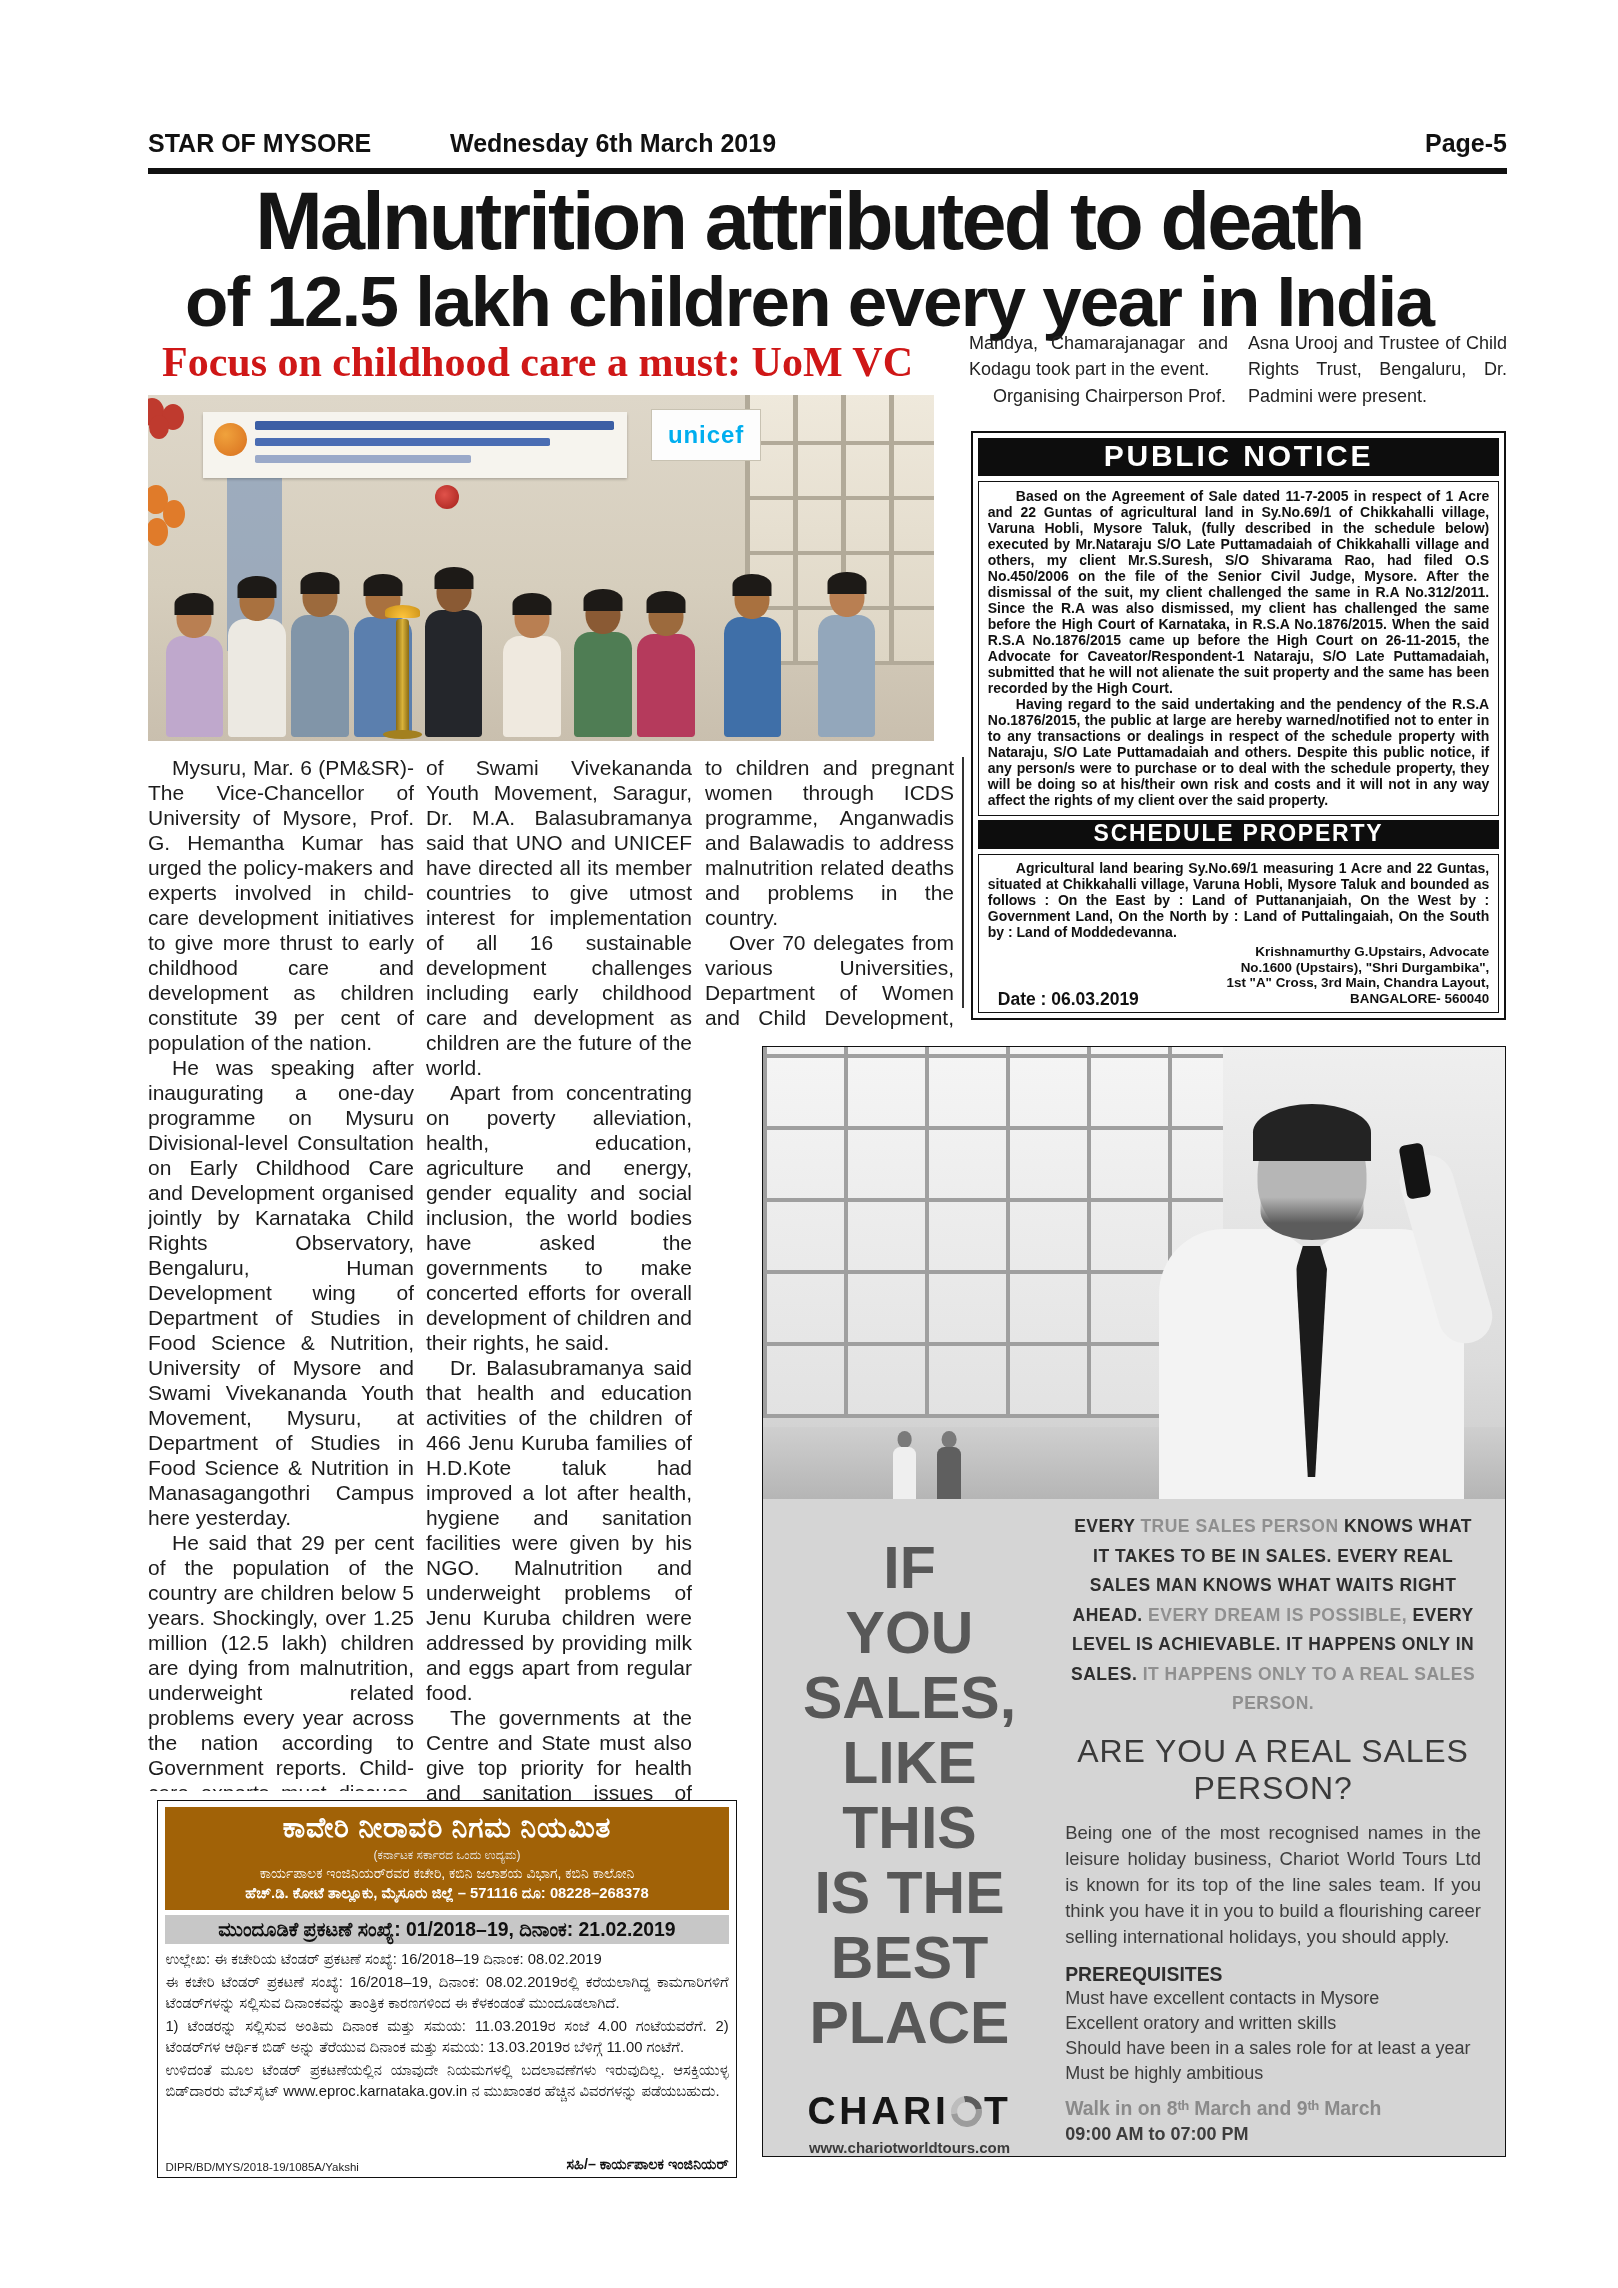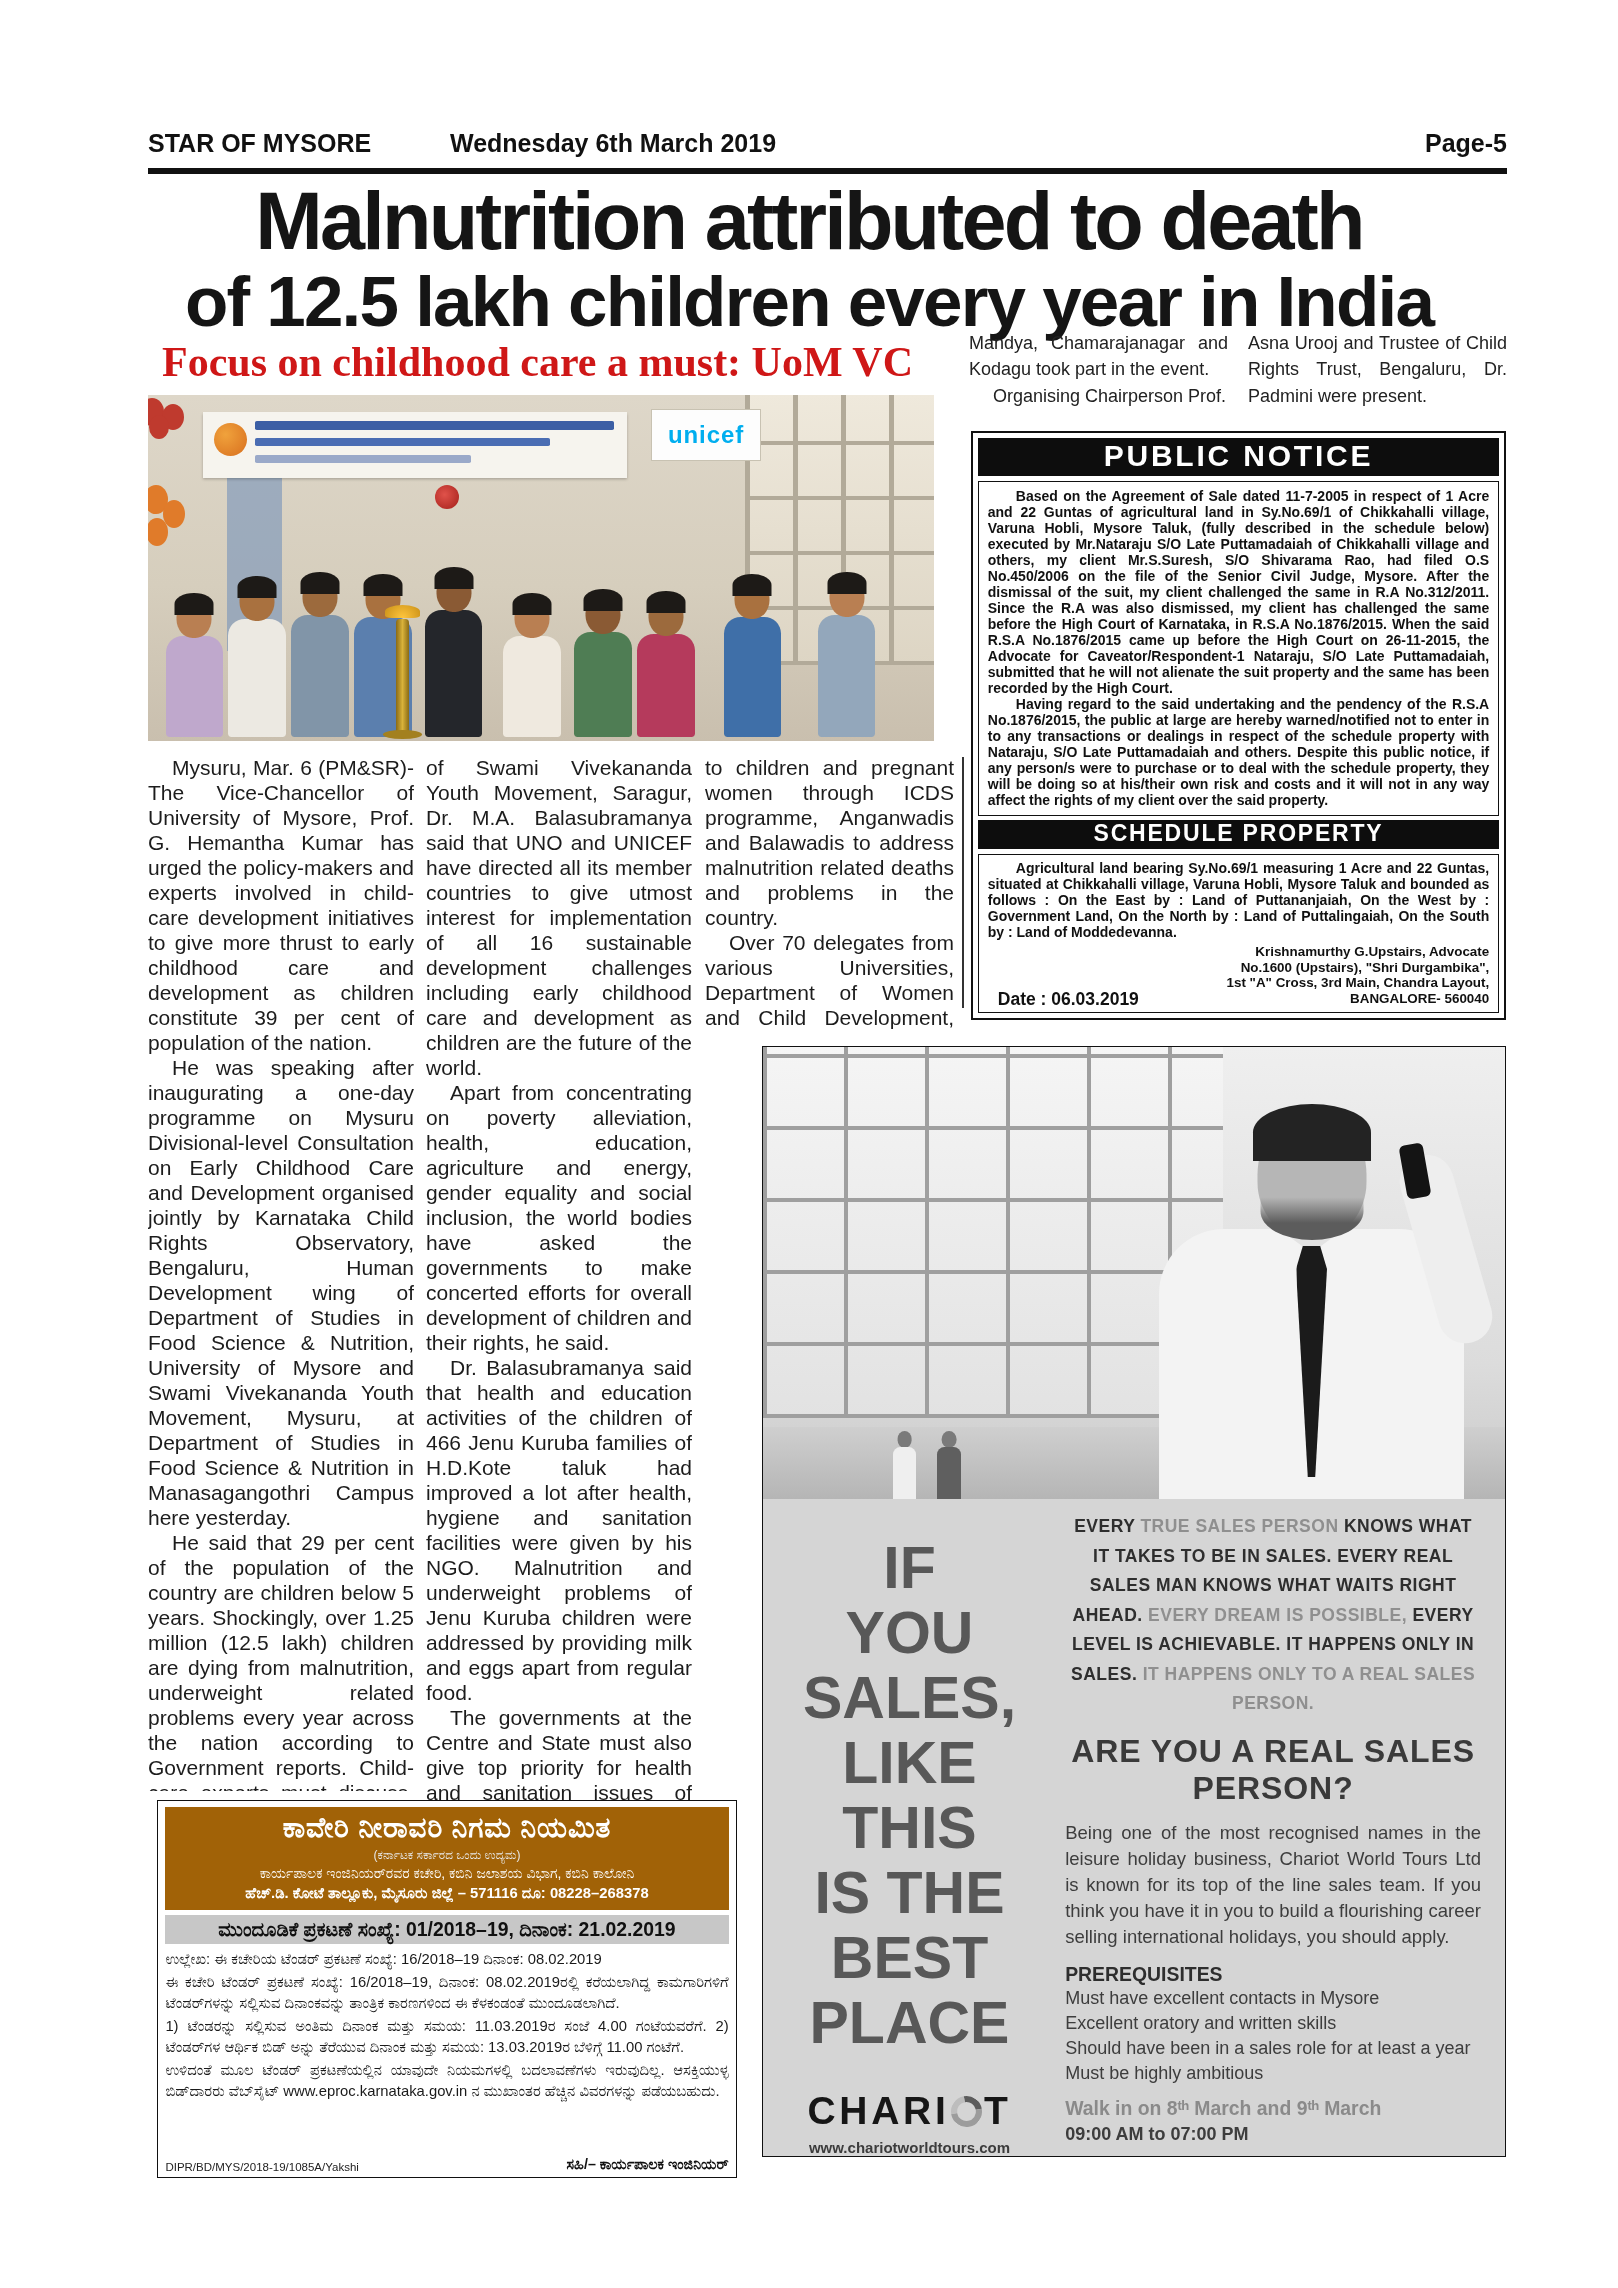--- a/index.html
+++ b/index.html
@@ -127,21 +127,21 @@
   .ad-left { width:293px; flex:0 0 auto; text-align:center; padding-top:37px; }
   .ad-bigtext div { font-size:59px; line-height:65px; font-weight:bold; color:#585858; letter-spacing:0; }
   .chariot { margin-top:33px; font-size:39px; font-weight:bold; letter-spacing:3.7px; color:#161616;
     display:flex; align-items:center; justify-content:center; gap:1.8px; }
   .swirl { display:inline-block; width:31px; height:31px; border-radius:50%;
     border:6.5px solid #9c9c9c; border-top-color:#5c5c5c; border-left-color:#bdbdbd; transform:rotate(35deg); }
   .website { margin-top:5.5px; font-size:15px; font-weight:bold; color:#3c3c3c; }
   .ad-right { flex:1; padding:13px 24px 0 9.2px; }
   .slogan { text-align:center; font-size:17.5px; font-weight:bold; line-height:29.5px; letter-spacing:0.5px; }
   .seg-d { color:#2e2e2e; } .seg-l { color:#8f8f8f; }
-  .ad-headline { margin-top:14.8px; text-align:center; font-size:32px; font-weight:bold; color:#3a3a3a; letter-spacing:0.9px; }
+  .ad-headline { margin-top:14.8px; text-align:center; font-size:32px; font-weight:normal; color:#3a3a3a; letter-spacing:0.9px; }
   .ad-body { margin-top:13px; font-size:18.5px; line-height:26px; color:#3d3d3d; text-align:justify; }
   .prereq-title { margin-top:13px; font-size:19.4px; font-weight:bold; color:#2e2e2e; }
   .prereqs p { font-size:18px; line-height:25px; color:#3d3d3d; }
   .walkin { margin-top:11px; font-size:19.4px; font-weight:bold; color:#8a8a8a; }
   .hours { margin-top:3.7px; font-size:18px; color:#3d3d3d; font-weight:bold; }
 
   
   .tender { position:absolute; left:157px; top:1800px; width:580px; height:378px; border:1.8px solid #111;
     background:#fff; padding:5.5px 7.4px 3.7px 7.4px; display:flex; flex-direction:column; }
   .tender-head { background:#a16207; color:#fff; text-align:center; padding:5.5px 5.5px 7.4px 5.5px; }

